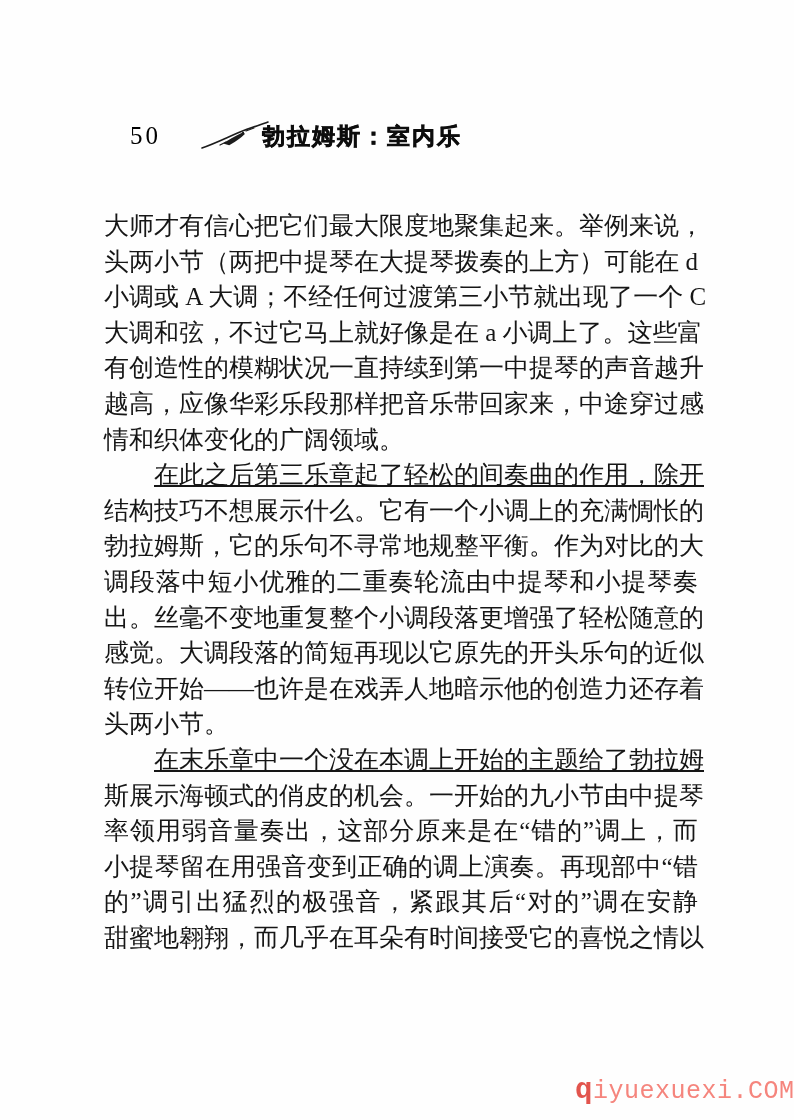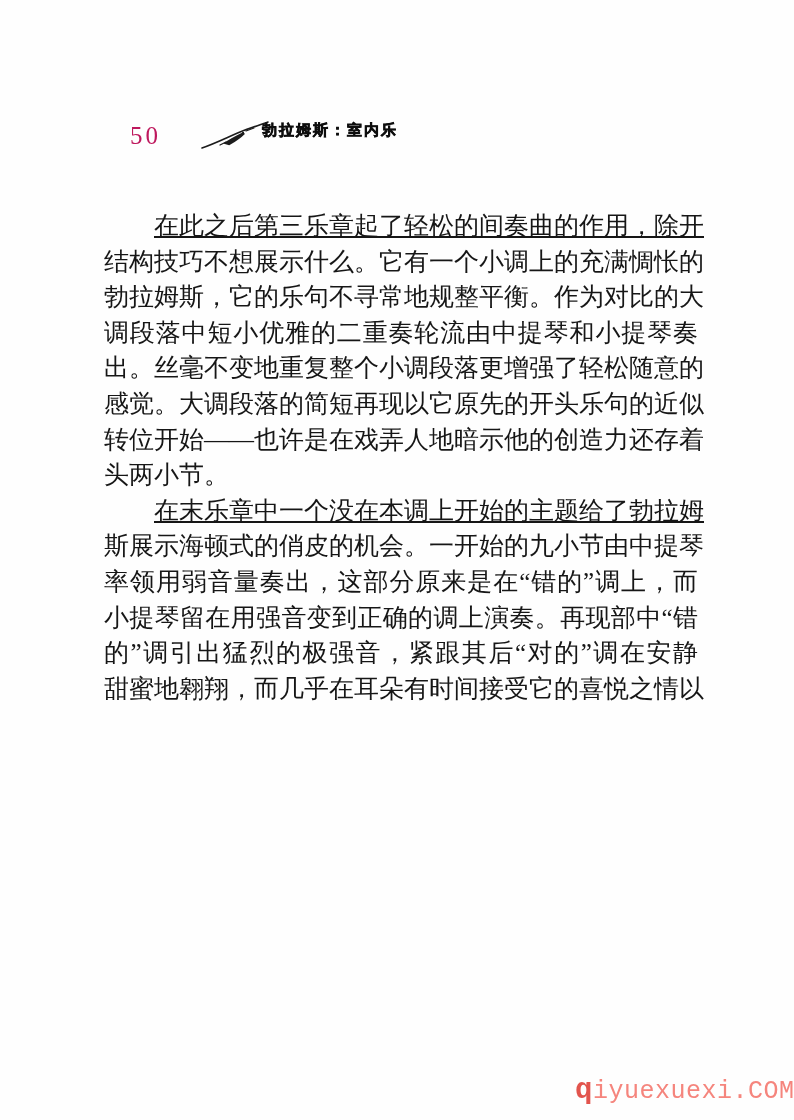--- a/index.html
+++ b/index.html
@@ -23,32 +23,32 @@
     left: 0;
     width: 794px;
     height: 42px;
   }
   .page-number {
     position: absolute;
     left: 130px;
     top: 4px;
     font-size: 25px;
     letter-spacing: 3px;
-    color: #be185d;
+    color: #000000;
   }
   .pen-stroke {
     position: absolute;
     left: 196px;
     top: 0px;
   }
   .header-title {
     position: absolute;
     left: 262px;
     top: 3px;
-    font-size: 15px;
+    font-size: 23px;
     font-weight: 900;
     letter-spacing: 2px;
     color: #0d0d0d;
     font-family: "Liberation Serif", "DejaVu Serif", serif;
     -webkit-text-stroke: 0.6px #0d0d0d;
   }
   .text-block {
     position: absolute;
     left: 104px;
     top: 208px;
@@ -99,20 +99,29 @@
         <path d="M24 27 l6 -3 M50 13 l8 -3" fill="none" stroke="#1c1c1c" stroke-width="1.2" stroke-linecap="round"></path>
       </svg>
     </span>
 
     <span class="header-title">勃拉姆斯：室内乐</span>
   </div>
 
   <div class="text-block">
     <div id="paragraphs">
         <div class="paragraph">
+          <div class="line">大师才有信心把它们最大限度地聚集起来。举例来说，</div>
+          <div class="line">头两小节（两把中提琴在大提琴拨奏的上方）可能在 d</div>
+          <div class="line">小调或 A 大调；不经任何过渡第三小节就出现了一个 C</div>
+          <div class="line">大调和弦，不过它马上就好像是在 a 小调上了。这些富</div>
+          <div class="line">有创造性的模糊状况一直持续到第一中提琴的声音越升</div>
+          <div class="line">越高，应像华彩乐段那样把音乐带回家来，中途穿过感</div>
+          <div class="line short">情和织体变化的广阔领域。</div>
+        </div>
+        <div class="paragraph">
           <div class="line indent">在此之后第三乐章起了轻松的间奏曲的作用，除开</div>
           <div class="line">结构技巧不想展示什么。它有一个小调上的充满惆怅的</div>
           <div class="line">勃拉姆斯，它的乐句不寻常地规整平衡。作为对比的大</div>
           <div class="line">调段落中短小优雅的二重奏轮流由中提琴和小提琴奏</div>
           <div class="line">出。丝毫不变地重复整个小调段落更增强了轻松随意的</div>
           <div class="line">感觉。大调段落的简短再现以它原先的开头乐句的近似</div>
           <div class="line">转位开始——也许是在戏弄人地暗示他的创造力还存着</div>
           <div class="line short">头两小节。</div>
         </div>
         <div class="paragraph">

